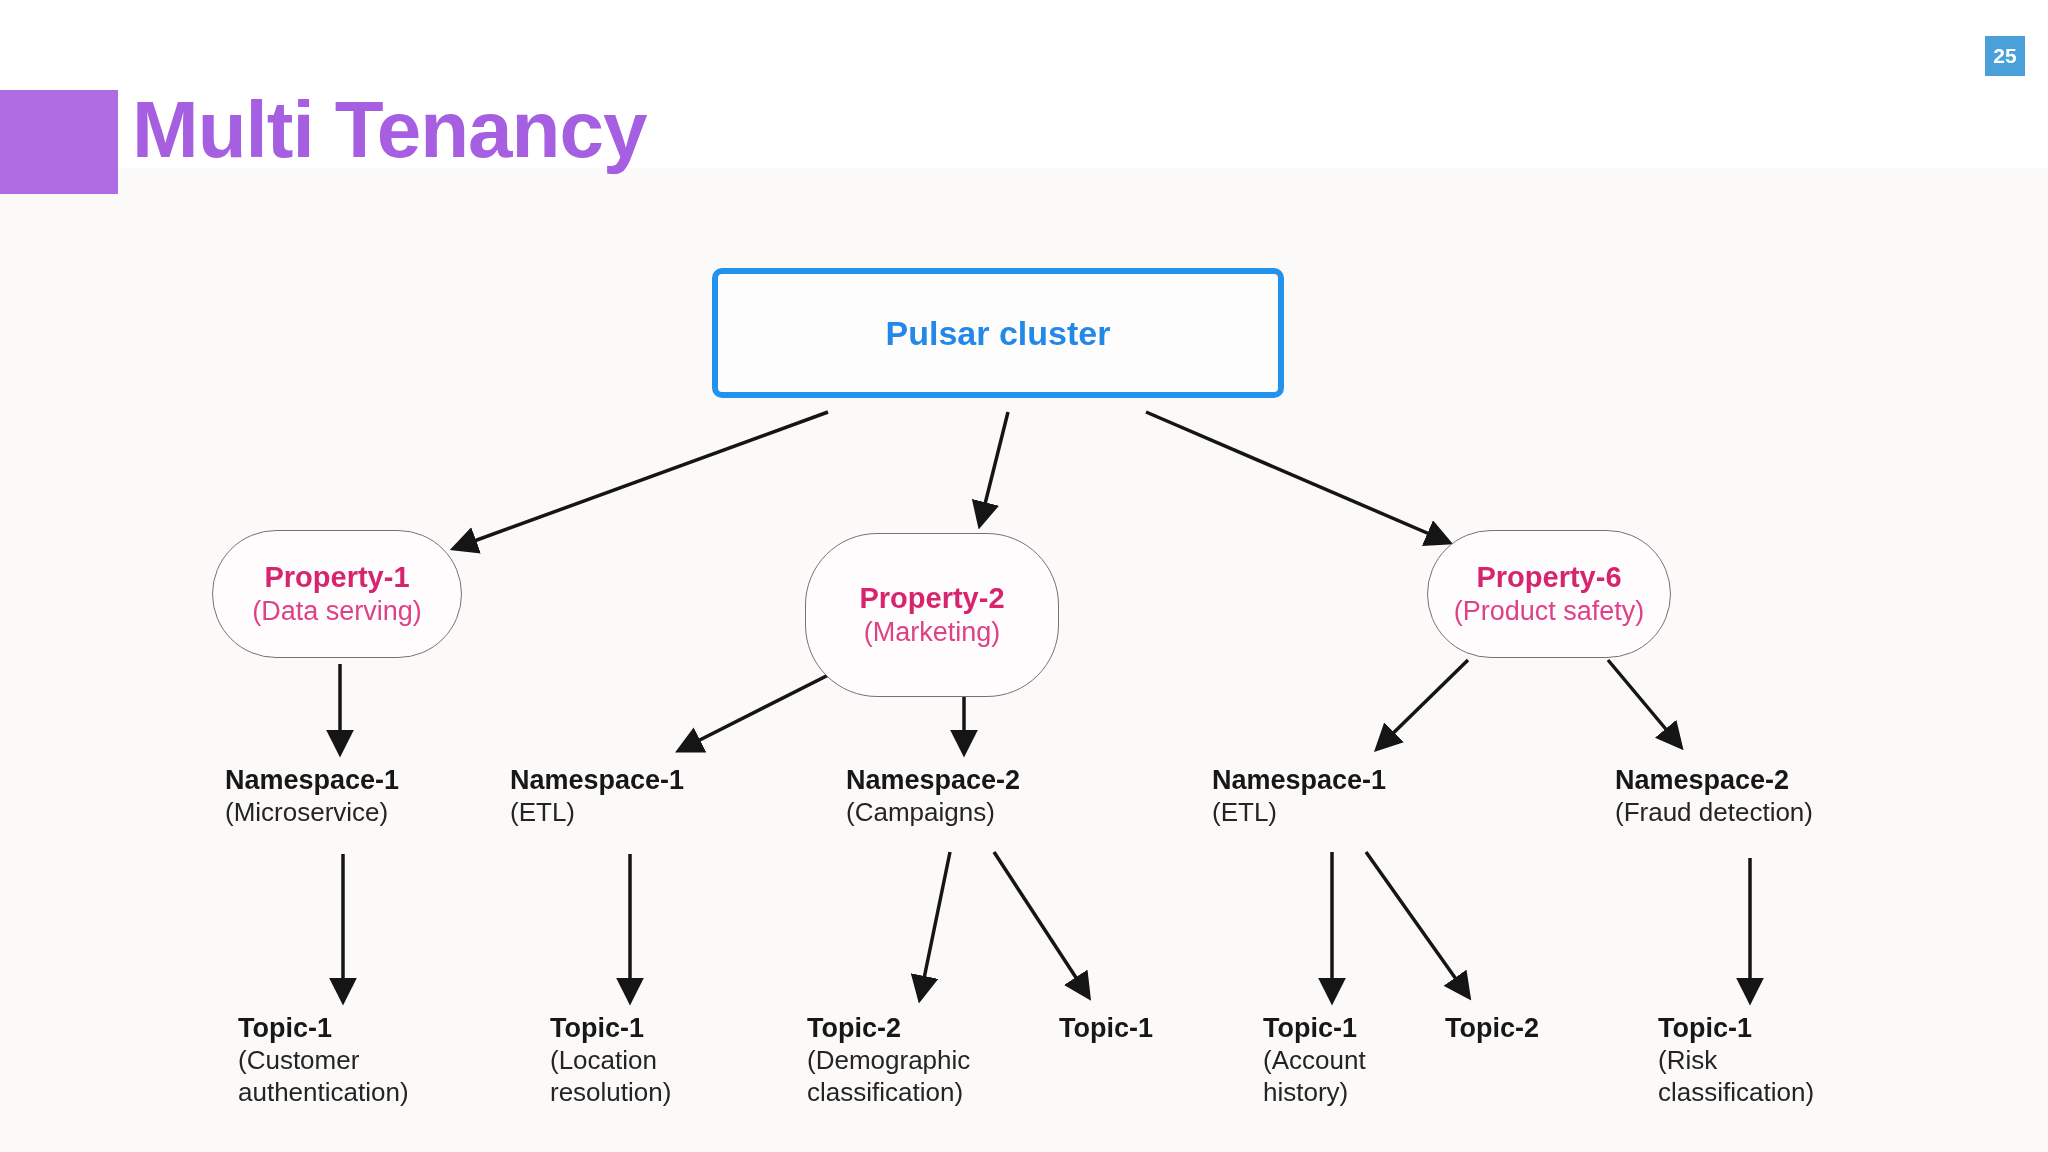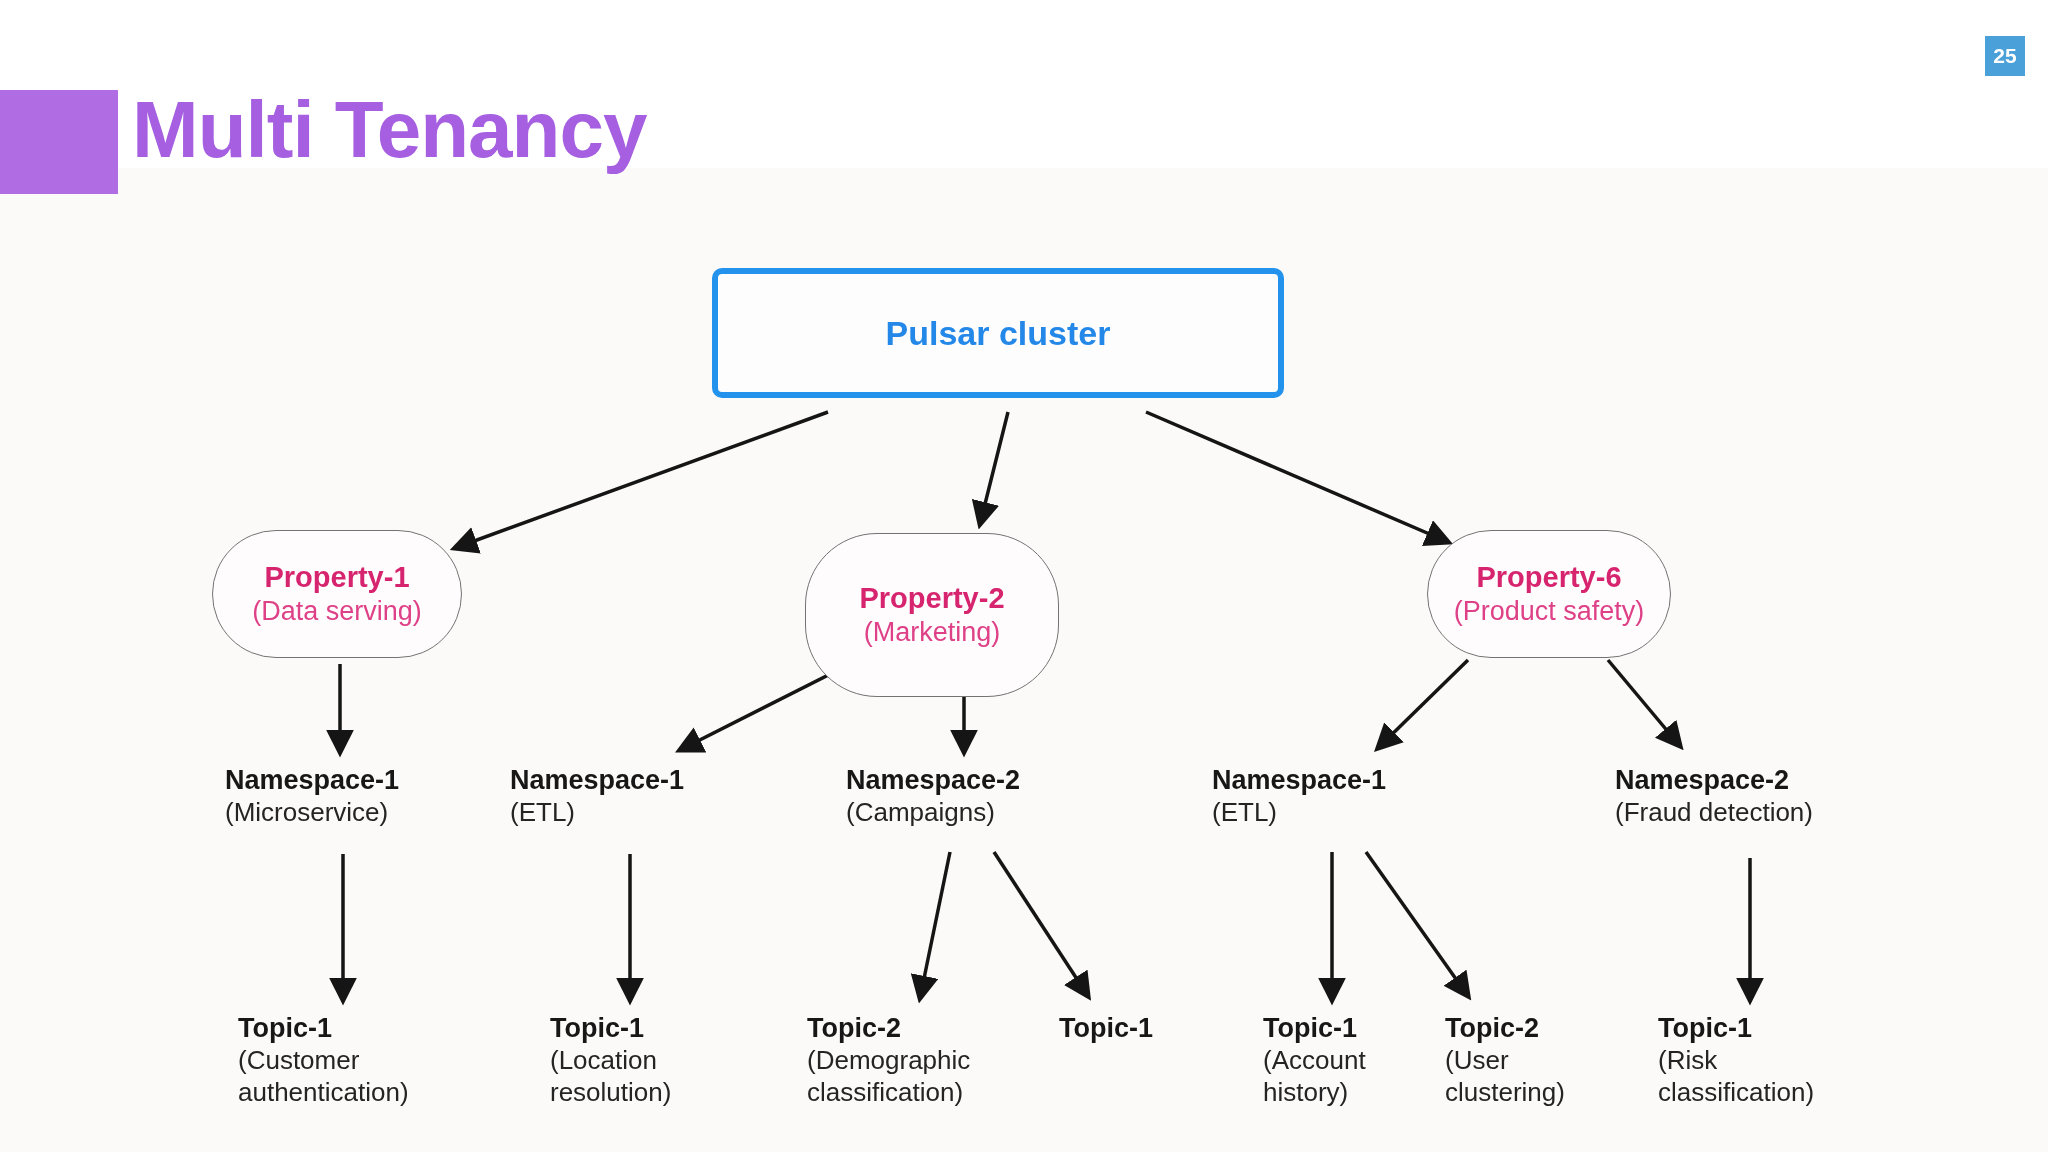--- a/index.html
+++ b/index.html
@@ -139,18 +139,17 @@
 </div>
 <div class="topic-node" style="left:1139px;top:1012px;width:160px;">
   <div class="topic-title">Topic-1</div>
 </div>
 <div class="topic-node" style="left:1328px;top:1012px;width:130px;">
   <div class="topic-title">Topic-1</div>
   <div class="topic-sub">(Account history)</div>
 </div>
 <div class="topic-node" style="left:1525px;top:1012px;width:160px;">
   <div class="topic-title">Topic-2</div>
-  <div class="topic-sub">(User clustering)</div>
 </div>
 <div class="topic-node" style="left:1756px;top:1012px;width:196px;">
   <div class="topic-title">Topic-1</div>
   <div class="topic-sub">(Risk classification)</div>
 </div>
 
 </body></html>

